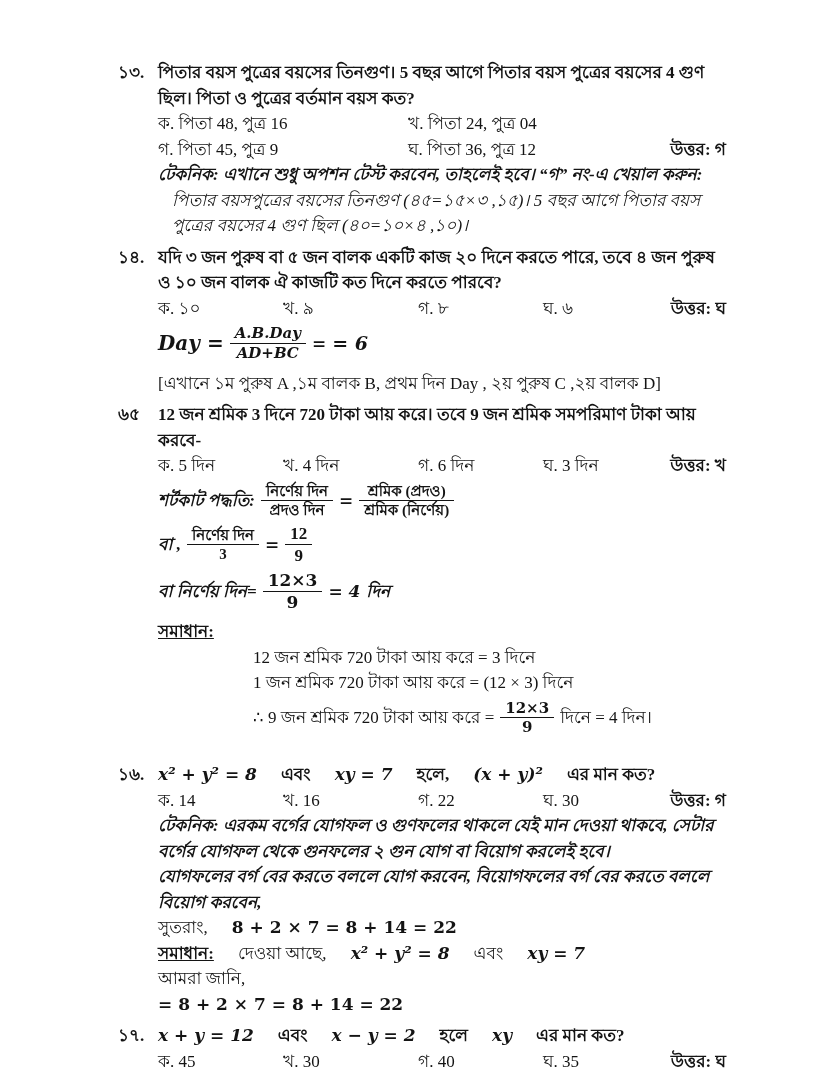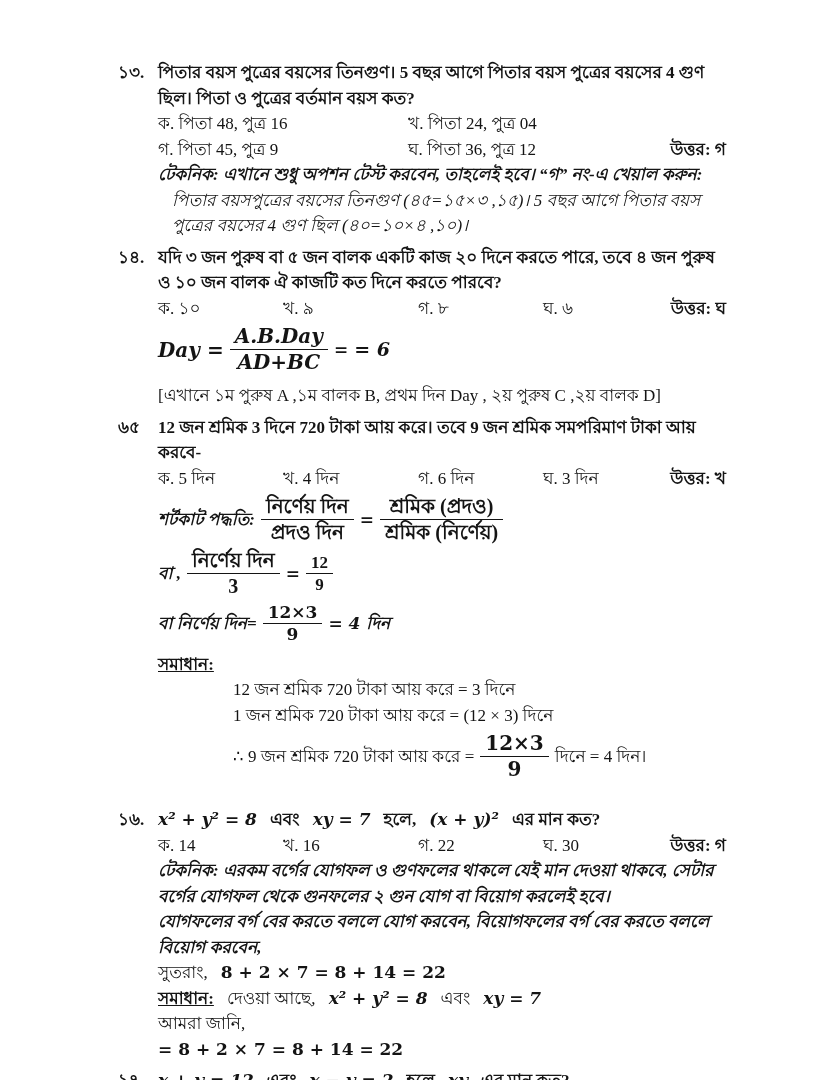--- a/index.html
+++ b/index.html
@@ -33,26 +33,26 @@
   .sol-label { font-weight:bold; text-decoration:underline; }
   .bold { font-weight:bold; }
 
   .math { font-family:"DejaVu Serif","Liberation Serif",serif; font-style:italic; font-weight:bold; }
   .mathn { font-family:"DejaVu Serif","Liberation Serif",serif; font-weight:bold; }
 
   .math-line { display:flex; align-items:center; gap:6px; margin:3px 0; }
   .frac { display:inline-flex; flex-direction:column; text-align:center; vertical-align:middle; line-height:1.25; }
   .frac .num { display:block; border-bottom:1.5px solid #141414; padding:0 5px; }
   .frac .den { display:block; padding:0 5px; }
-  .frac-sm { font-size:20px; }
-
-  .indent95 { margin-left:75px; }
+  .frac-sm { font-size:15px; }
+
+  .indent95 { margin-left:95px; }
   .note { margin-top:8px; }
   .sec-gap { height:16px; }
-  .mix { display:flex; flex-wrap:wrap; column-gap:13px; align-items:flex-start; }
+  .mix { display:flex; flex-wrap:wrap; column-gap:24px; align-items:flex-start; }
 </style>
 </head>
 <body>
 
 <div class="page">
 
   <div class="q">
     <span class="qnum">১৩.</span>
     <div class="qbody">
       <div class="qtext">পিতার বয়স পুত্রের বয়সের তিনগুণ। 5 বছর আগে পিতার বয়স  পুত্রের বয়সের 4 গুণ ছিল। পিতা ও পুত্রের বর্তমান বয়স কত?</div>

